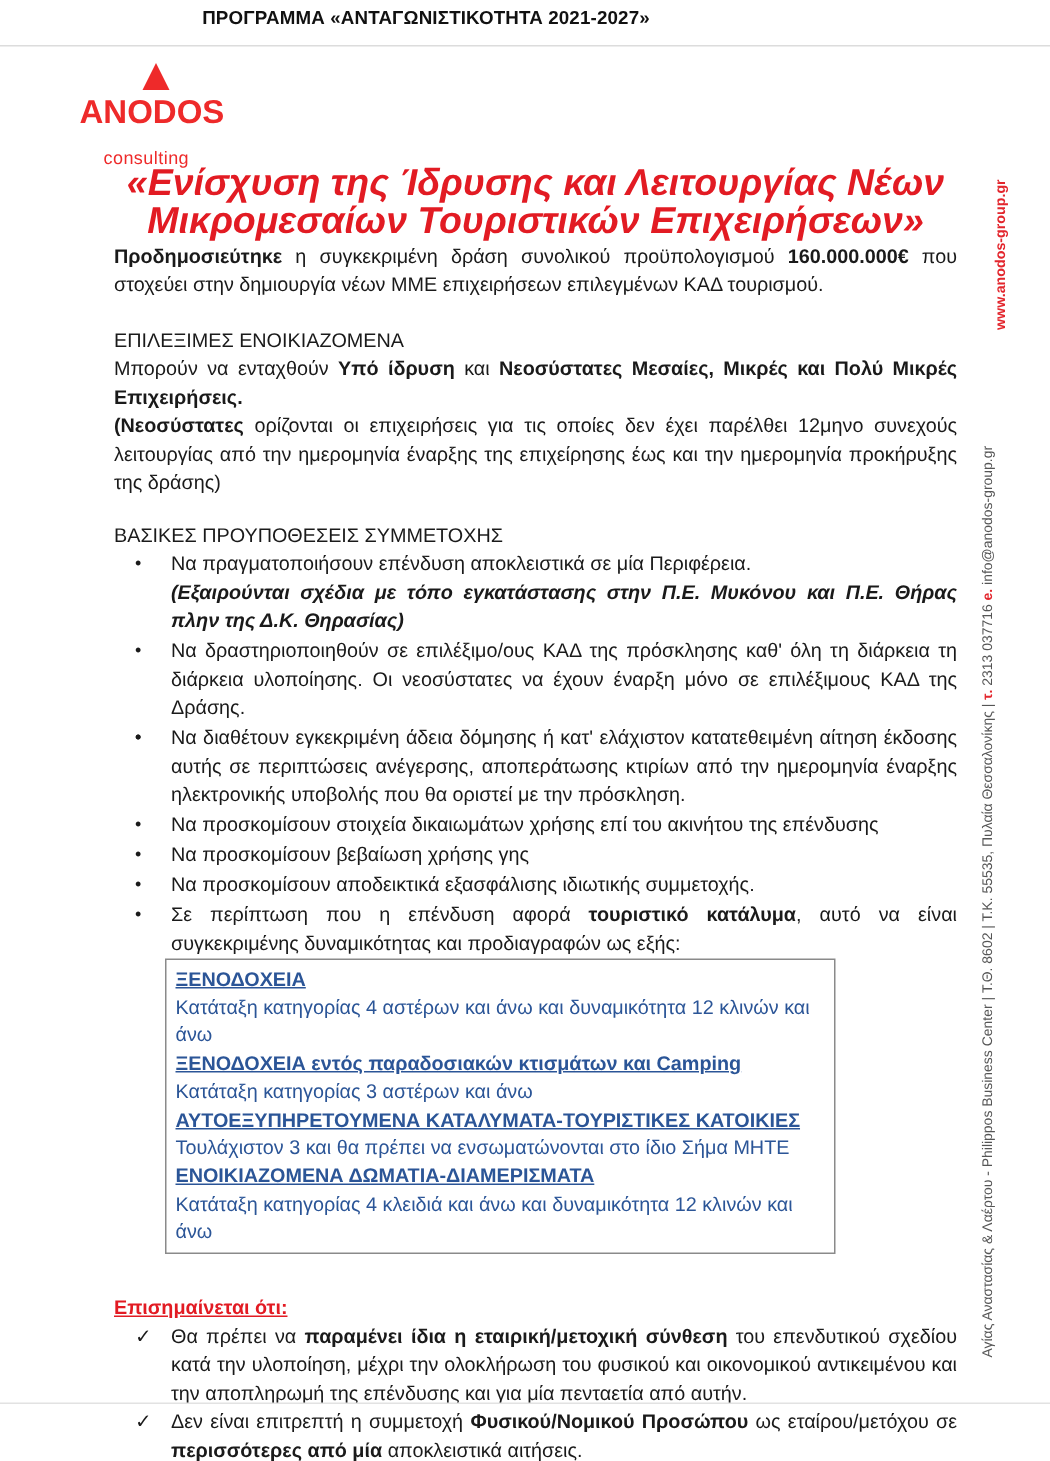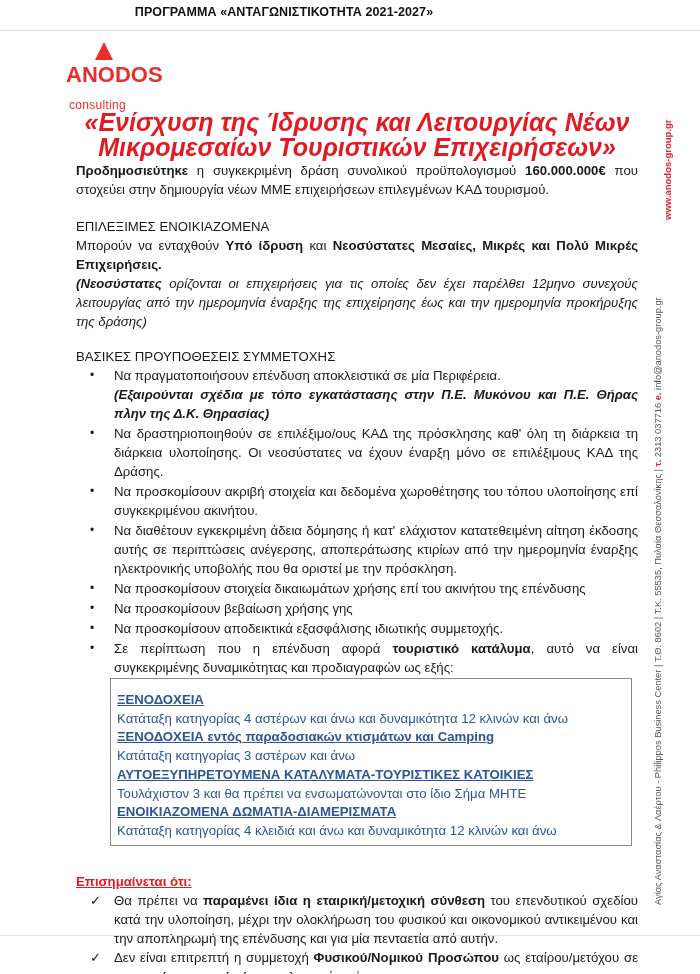--- a/index.html
+++ b/index.html
@@ -13,21 +13,21 @@
   }
   .top-rule { position: absolute; left: 0; top: 30px; width: 700px; height: 1px; background: #dcdcdc; }
 
   .logo { position: absolute; left: 36px; top: 40px; width: 130px; height: 66px; }
   .logo-tri {
     position: absolute; left: 59px; top: 2px; width: 0; height: 0;
     border-left: 9px solid transparent; border-right: 9px solid transparent;
     border-bottom: 18px solid #ee2a2a;
   }
   .logo-name {
-    position: absolute; left: 30px; top: 22px; font-weight: bold; font-size: 22px;
+    position: absolute; left: 17px; top: 22px; font-weight: bold; font-size: 22px;
     color: #ee2a2a; letter-spacing: 0px; font-family: "Liberation Sans", sans-serif;
   }
   .logo-sub {
     position: absolute; left: 33px; top: 58px; font-size: 12px; color: #ee2a2a;
     letter-spacing: 0.3px;
   }
 
   .side-text {
     position: absolute; left: 648px; top: 905px; width: 820px; height: 20px;
     transform-origin: 0 0; transform: rotate(-90deg);
@@ -47,22 +47,22 @@
   .jlast { text-align-last: left; }
   b { font-weight: bold; margin-top: 20px; }
   .sec-head { margin-top: 18px; }
   .mt16 { margin-top: 16px; }
 
   ul.bullets { list-style: none; margin-left: 14px; }
   ul.bullets li { position: relative; padding-left: 24px; text-align: justify; margin-bottom: 1px; }
   ul.bullets li .dot { position: absolute; left: 0; top: 0; font-size: 12px; }
 
   .box {
-    margin-left: 34px; margin-top: 1px; width: 522px; border: 1.3px solid #8a8a8a;
-    padding: 12px 6px 4px 6px; color: #2b5597; font-size: 13.2px; line-height: 18.7px;
+    margin-left: 34px; margin-top: 1px; width: 447px; border: 1.3px solid #8a8a8a;
+    padding: 4px 6px 4px 6px; color: #2b5597; font-size: 13.2px; line-height: 18.7px;
   }
   .box .cat { font-weight: bold; text-decoration: underline; }
 
   .notice-head { margin-top: 26px; color: #e21b23; font-weight: bold; text-decoration: underline; }
   ul.checks { list-style: none; margin-left: 14px; }
   ul.checks li { position: relative; padding-left: 24px; text-align: justify; }
   ul.checks li .chk { position: absolute; left: 0; top: 0; }
 
   .bottom-rule { position: absolute; left: 0; top: 935px; width: 700px; height: 1px; background: #e2e2e2; }
 </style>
@@ -87,38 +87,37 @@
   <div class="title">«Ενίσχυση της Ίδρυσης και Λειτουργίας Νέων Μικρομεσαίων Τουριστικών Επιχειρήσεων»</div>
 
   <p class="jlast">
     <b>Προδημοσιεύτηκε</b><span> η συγκεκριμένη δράση συνολικού προϋπολογισμού </span><b>160.000.000€</b><span> που στοχεύει στην δημιουργία νέων ΜΜΕ επιχειρήσεων επιλεγμένων ΚΑΔ τουρισμού.</span>
   </p>
 
   <div class="sec-head">ΕΠΙΛΕΞΙΜΕΣ ΕΝΟΙΚΙΑΖΟΜΕΝΑ</div>
   <p class="jlast">
     <span>Μπορούν να ενταχθούν </span><b>Υπό ίδρυση</b><span> και </span><b>Νεοσύστατες Μεσαίες, Μικρές και Πολύ Μικρές Επιχειρήσεις.</b>
   </p>
-  <p class="jlast" style="font-style: italic;">
+  <p class="jlast" style="">
     <b>(Νεοσύστατες</b><span> ορίζονται οι επιχειρήσεις για τις οποίες δεν έχει παρέλθει 12μηνο συνεχούς λειτουργίας από την ημερομηνία έναρξης της επιχείρησης έως και την ημερομηνία προκήρυξης της δράσης)</span>
   </p>
 
   <div class="sec-head mt16">ΒΑΣΙΚΕΣ ΠΡΟΥΠΟΘΕΣΕΙΣ ΣΥΜΜΕΤΟΧΗΣ</div>
   <ul class="bullets">
     <li>
       <span class="dot">•</span>
       <span>Να πραγματοποιήσουν επένδυση αποκλειστικά σε μία Περιφέρεια.</span><br>
       <b style="font-style: italic;">(Εξαιρούνται σχέδια με τόπο εγκατάστασης στην Π.Ε. Μυκόνου και Π.Ε. Θήρας πλην της Δ.Κ. Θηρασίας)</b>
     </li>
     <li>
       <span class="dot">•</span>
       <span>Να δραστηριοποιηθούν σε επιλέξιμο/ους ΚΑΔ της πρόσκλησης  καθ' όλη τη διάρκεια τη διάρκεια υλοποίησης. Οι νεοσύστατες να έχουν έναρξη μόνο σε επιλέξιμους ΚΑΔ της Δράσης.</span>
     </li>
     <li>
       <span class="dot">•</span>
-      <span>Να προσκομίσουν ακριβή στοιχεία και δεδομένα χωροθέτησης του τόπου υλοποίησης επί συγκεκριμένου ακινήτου.</span>
     </li>
     <li>
       <span class="dot">•</span>
       <span>Να διαθέτουν εγκεκριμένη άδεια δόμησης ή κατ' ελάχιστον κατατεθειμένη αίτηση έκδοσης αυτής σε περιπτώσεις ανέγερσης, αποπεράτωσης κτιρίων από την ημερομηνία έναρξης ηλεκτρονικής υποβολής που θα οριστεί με την πρόσκληση.</span>
     </li>
     <li>
       <span class="dot">•</span>
       <span>Να προσκομίσουν στοιχεία δικαιωμάτων χρήσης επί του ακινήτου της επένδυσης</span>
     </li>
     <li>

